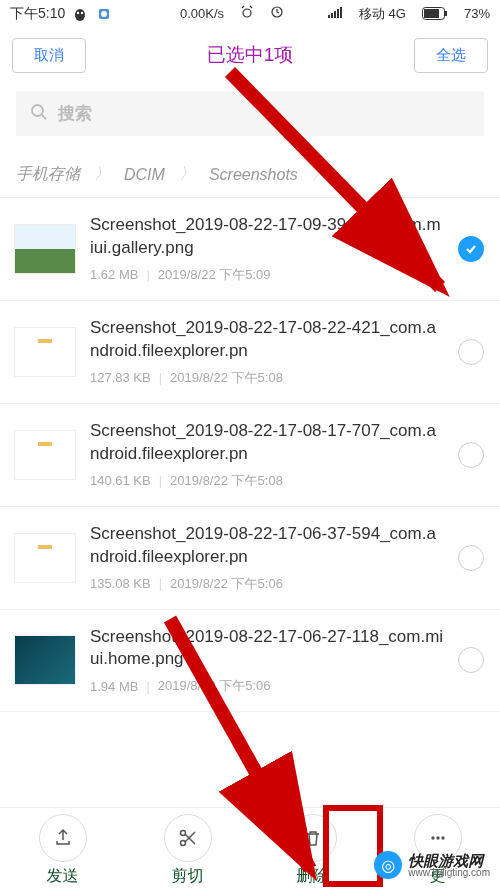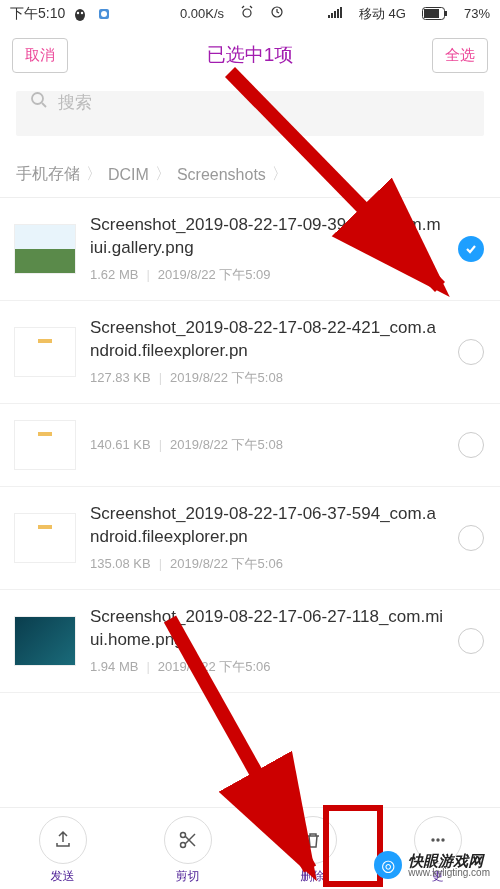--- a/index.html
+++ b/index.html
@@ -5,44 +5,44 @@
     * { margin: 0; padding: 0; box-sizing: border-box; }
     body { width: 500px; height: 889px; font-family: -apple-system, "Helvetica Neue", Arial, sans-serif; background: #fff; position: relative; overflow: hidden; }
     
     .status-bar { height: 27px; display: flex; align-items: center; justify-content: space-between; padding: 0 10px; font-size: 14px; color: #333; }
     .status-left { display: flex; align-items: flex-end; gap: 6px; }
     .status-right { display: flex; align-items: center; gap: 16px; font-size: 13px; }
     .status-icon { width: 18px; height: 18px; display: inline-flex; align-items: center; justify-content: center; }
     .battery-icon { display: inline-flex; align-items: center; }
     
     .header { height: 56px; display: flex; align-items: center; justify-content: space-between; padding: 0 12px; }
-    .header-btn { border: 1px solid #ccc; border-radius: 4px; padding: 7px 12px; font-size: 15px; color: #ec4899; background: #fff; }
+    .header-btn { border: 1px solid #ccc; border-radius: 4px; padding: 7px 21px; font-size: 15px; color: #3b82f6; background: #fff; }
     .header-title { font-size: 19px; color: #a21caf; font-weight: 400; }
     
-    .search-box { margin: 8px 16px 14px; background: #f5f5f5; border-radius: 2px; height: 45px; display: flex; align-items: flex-start; padding: 0 14px; gap: 10px; }
+    .search-box { margin: 8px 16px 14px; background: #f5f5f5; border-radius: 2px; height: 45px; display: flex; align-items: center; padding: 0 14px; gap: 10px; font-weight: bold; }
     .search-input-text { color: #bbb; font-size: 17px; }
     
-    .breadcrumb { padding: 14px 16px 12px; display: flex; align-items: center; gap: 6px; font-size: 16px; color: #999; border-bottom: 1px solid #eee; }
+    .breadcrumb { padding: 14px 16px 12px; display: flex; align-items: center; gap: 14px; font-size: 16px; color: #999; border-bottom: 1px solid #eee; font-style: italic; }
     .bc-sep { color: #ccc; }
     
     .file-list { }
     .file-item { display: flex; align-items: center; padding: 16px 16px 16px 14px; border-bottom: 1px solid #f0f0f0; gap: 14px; }
     .file-thumb { width: 62px; height: 50px; flex-shrink: 0; display: flex; align-items: center; justify-content: center; border: 1px solid #eee; background: #fafafa; }
     .file-info { flex: 1; min-width: 0; }
     .file-name { font-size: 17px; color: #333; line-height: 1.35; word-break: break-all; margin-bottom: 6px; }
     .file-meta { font-size: 13px; color: #aaa; display: flex; align-items: center; gap: 8px; }
     .file-meta-sep { color: #ddd; }
     .file-check { width: 26px; height: 26px; border-radius: 50%; flex-shrink: 0; display: flex; align-items: center; justify-content: center; }
     .file-check.checked { background: #1e9fff; }
     .file-check.unchecked { border: 1.5px solid #ccc; }
     
     .bottom-bar { position: absolute; bottom: 0; left: 0; right: 0; height: 82px; background: #fff; border-top: 1px solid #eee; display: flex; justify-content: space-around; align-items: center; padding: 8px 0 4px; }
     .bottom-item { display: flex; flex-direction: column; align-items: center; gap: 4px; }
     .bottom-icon-circle { width: 48px; height: 48px; border: 1px solid #ddd; border-radius: 50%; display: flex; align-items: center; justify-content: center; color: #555; }
-    .bottom-label { font-size: 12px; color: #4c1d95; }
+    .bottom-label { font-size: 16px; color: #14532d; }
     
     .watermark { position: absolute; bottom: 10px; right: 10px; display: flex; align-items: center; gap: 6px; z-index: 100; }
     .wm-eye { width: 28px; height: 28px; border-radius: 50%; background: #1e9fff; display: flex; align-items: center; justify-content: center; color: #fff; font-size: 16px; }
     .wm-text { display: flex; flex-direction: column; line-height: 1; }
     .wm-main { font-size: 15px; font-weight: bold; font-style: italic; color: #222; }
     .wm-sub { font-size: 10px; color: #666; }
     
     .arrow1 { position: absolute; top: 62px; left: 220px; z-index: 50; pointer-events: none; }
     .arrow2 { position: absolute; bottom: 0; left: 160px; z-index: 50; pointer-events: none; }
     .red-box { position: absolute; bottom: 2px; left: 323px; width: 60px; height: 82px; border: 6px solid #c00; z-index: 49; pointer-events: none; }
@@ -177,20 +177,21 @@
   </div>
 
   <div class="file-item">
     <div class="file-thumb thumb-fileexp">
         <div class="yl"></div>
         <div></div>
         <div></div>
         <div></div>
       </div>
     <div class="file-info">
+      <div class="file-name">Screenshot_2019-08-22-17-08-17-707_com.android.fileexplorer.pn</div>
       <div class="file-meta">
         <span>140.61 KB</span>
         <span class="file-meta-sep">|</span>
         <span>2019/8/22 下午5:08</span>
       </div>
     </div>
     <div class="file-check unchecked"></div>
   </div>
 
   <div class="file-item">

